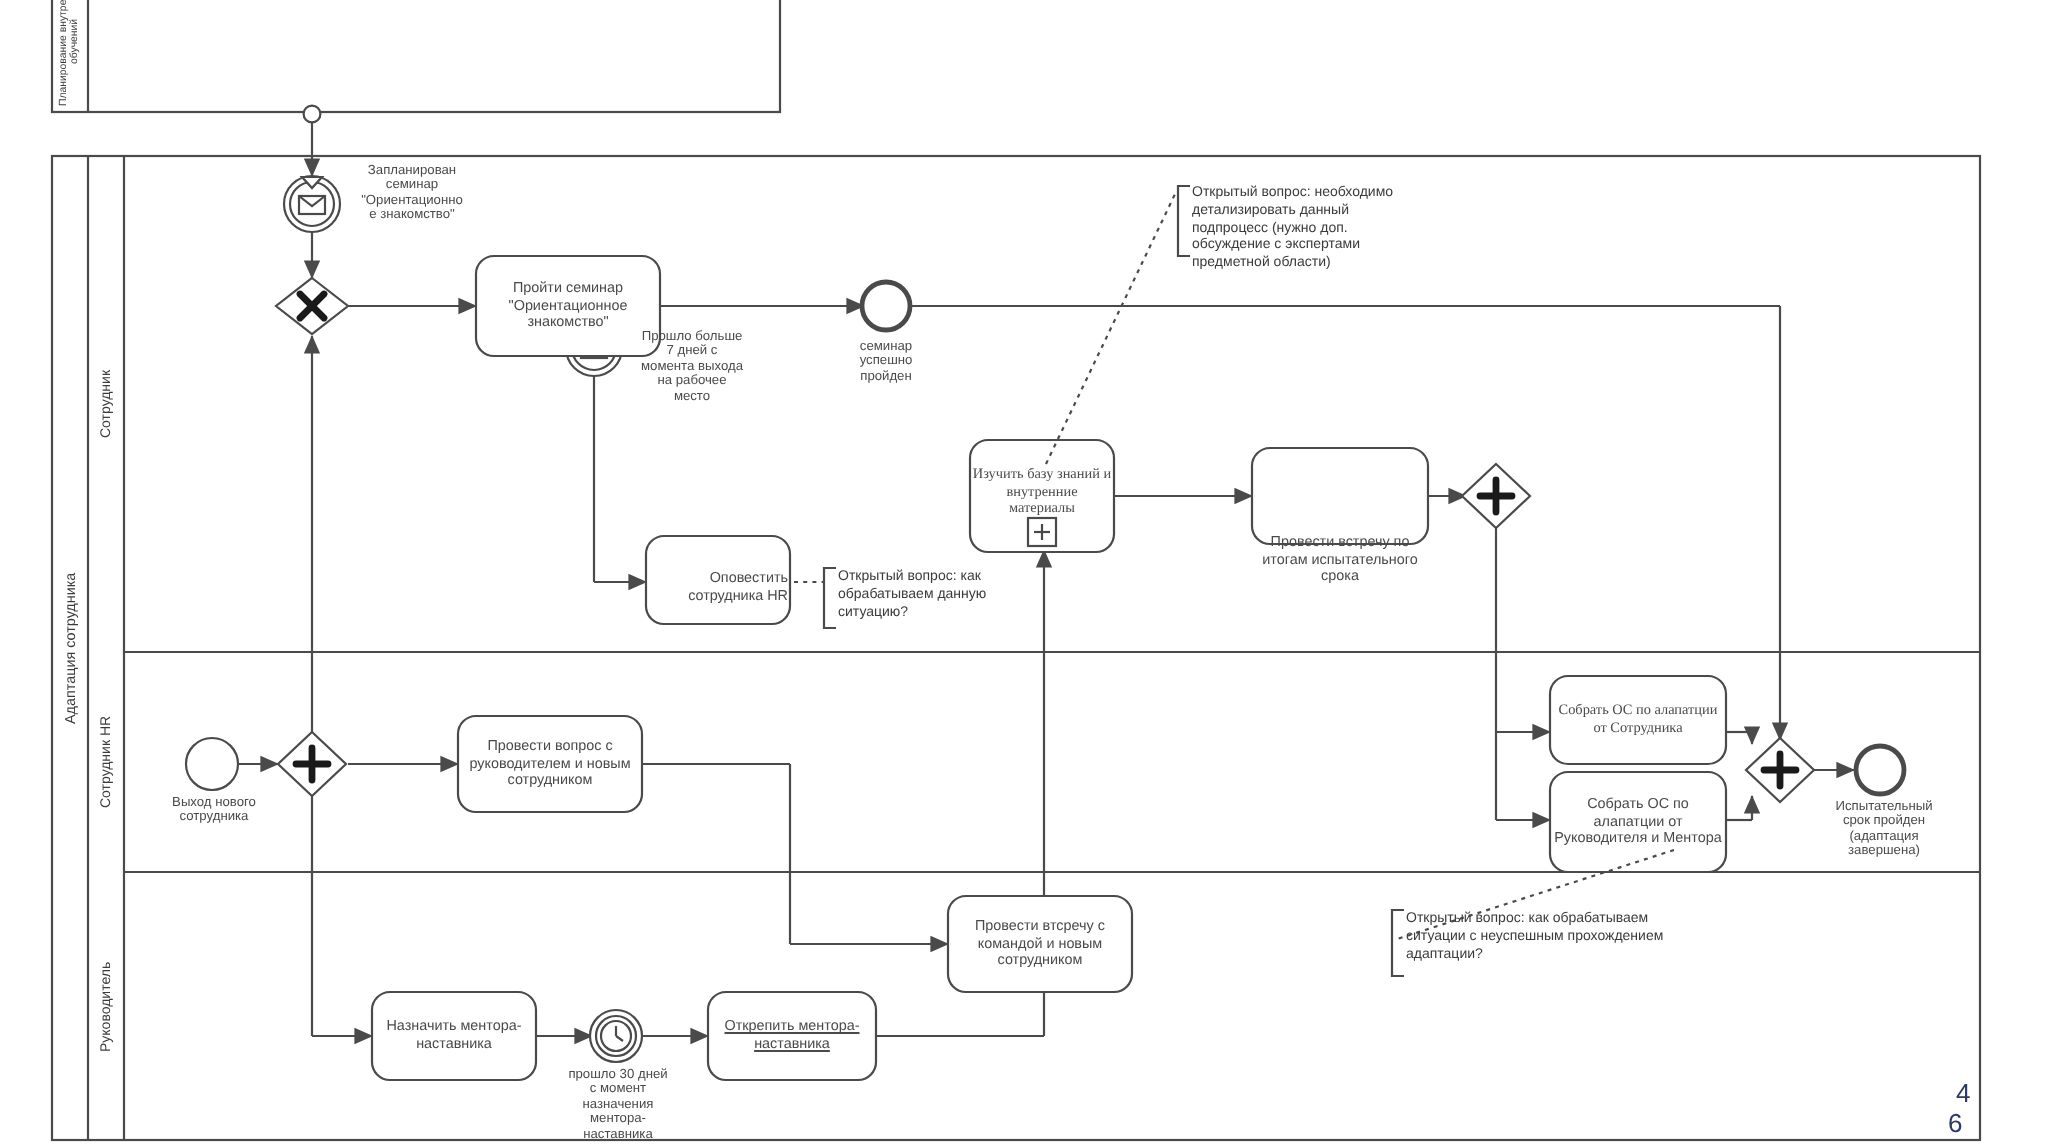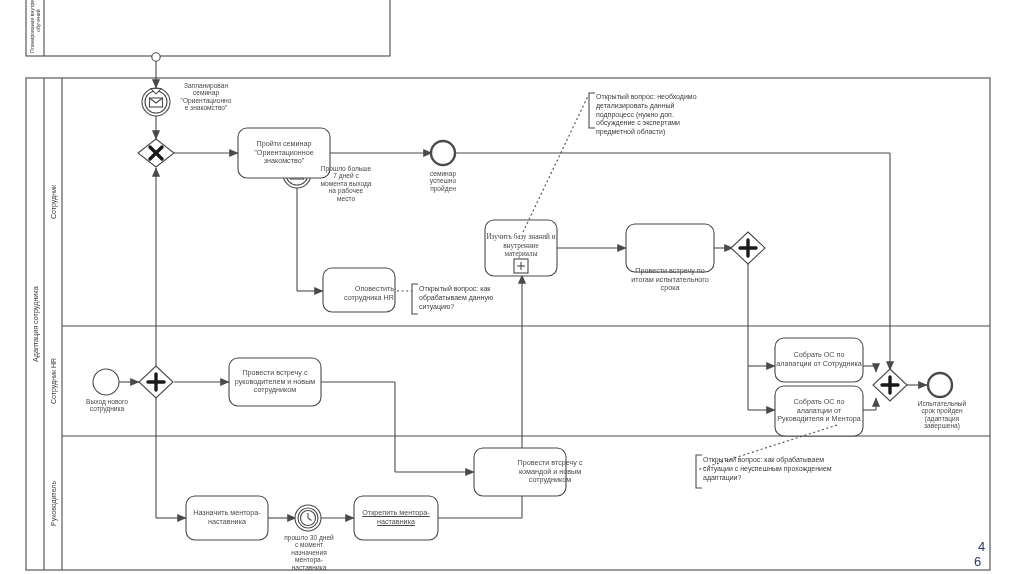--- a/index.html
+++ b/index.html
@@ -180,34 +180,34 @@
 
 <div class="tasktxt" style="left:486px;top:218px;width:70px;height:56px;font-size:7.2px;font-family:Liberation Serif, serif;">Изучить базу
 знаний и
 внутренние
 материалы</div>
 
 <div class="tasktxt" style="left:627px;top:224px;width:86px;height:48px;font-size:7.2px;margin-top:32px;">Провести встречу по
 итогам
 испытательного срока</div>
 
-<div class="tasktxt" style="left:230px;top:358px;width:90px;height:48px;font-size:7.2px;">Провести встречу с
+<div class="tasktxt" style="left:230px;top:358px;width:90px;height:48px;font-size:7.2px;">Провести вопрос с
 руководителем и
 новым сотрудником</div>
 
-<div class="tasktxt" style="left:776px;top:338px;width:86px;height:44px;font-size:7.2px;">Собрать ОС по
+<div class="tasktxt" style="left:776px;top:338px;width:86px;height:44px;font-size:7.2px;font-family:Liberation Serif, serif;">Собрать ОС по
 алапатции от
 Сотрудника</div>
 
 <div class="tasktxt" style="left:776px;top:386px;width:86px;height:50px;font-size:7.2px;">Собрать ОС по
 алапатции от
 Руководителя и
 Ментора</div>
 
-<div class="tasktxt" style="left:475px;top:448px;width:90px;height:48px;font-size:7.2px;padding-left:30px;">Провести втсречу с
+<div class="tasktxt" style="left:475px;top:448px;width:90px;height:48px;font-size:7.2px;">Провести втсречу с
 командой и новым
 сотрудником</div>
 
 <div class="tasktxt" style="left:187px;top:496px;width:80px;height:44px;font-size:7.2px;">Назначить ментора-
 наставника</div>
 
 <div class="tasktxt" style="left:355px;top:496px;width:82px;height:44px;font-size:7.2px;text-decoration:underline;">Открепить ментора-
 наставника</div>
 
 <div class="lbl" style="left:168px;top:82px;width:76px;font-size:6.6px;text-align:center;">Запланирован

